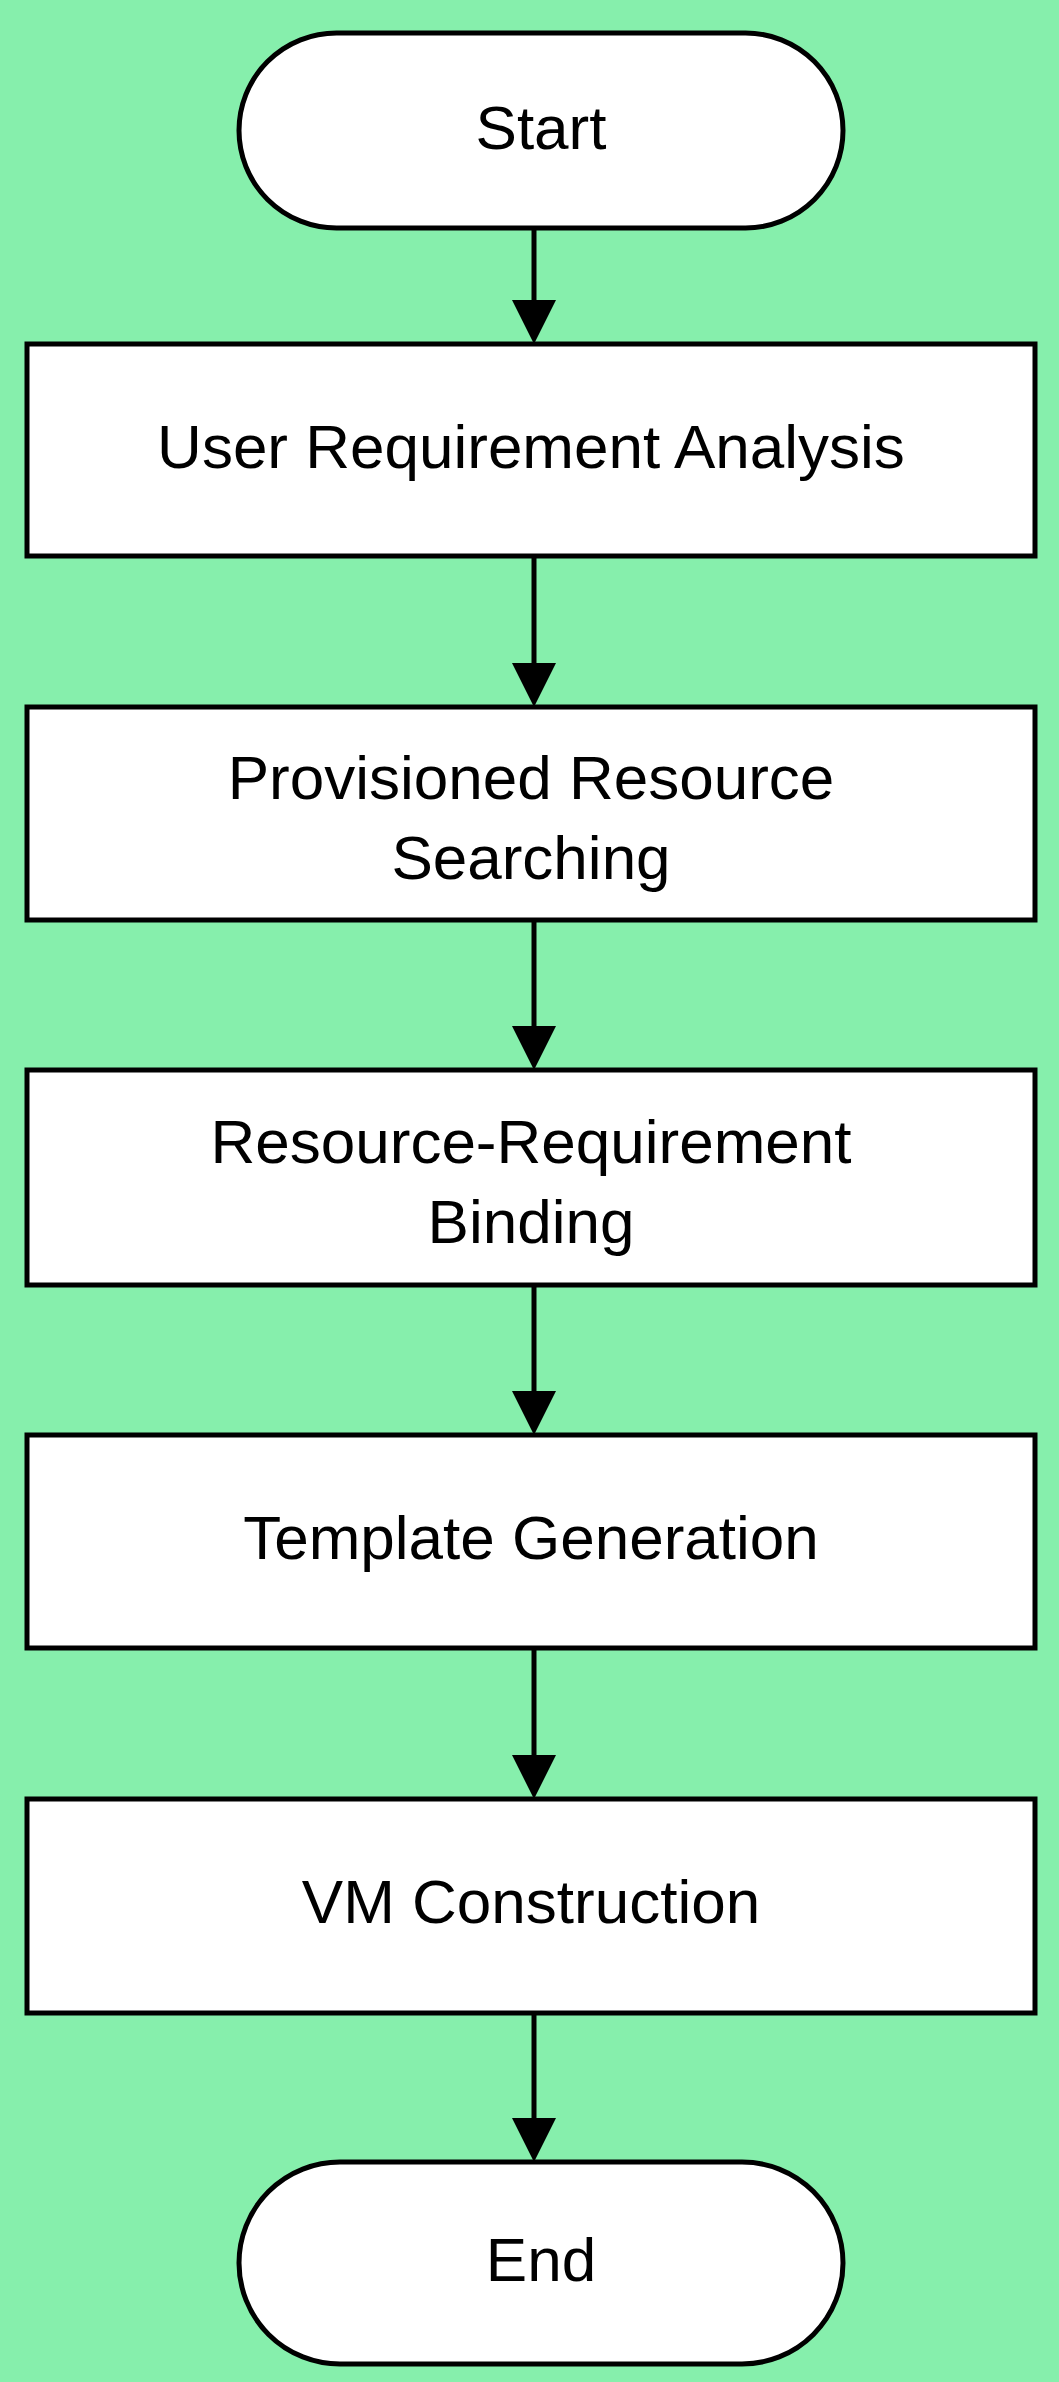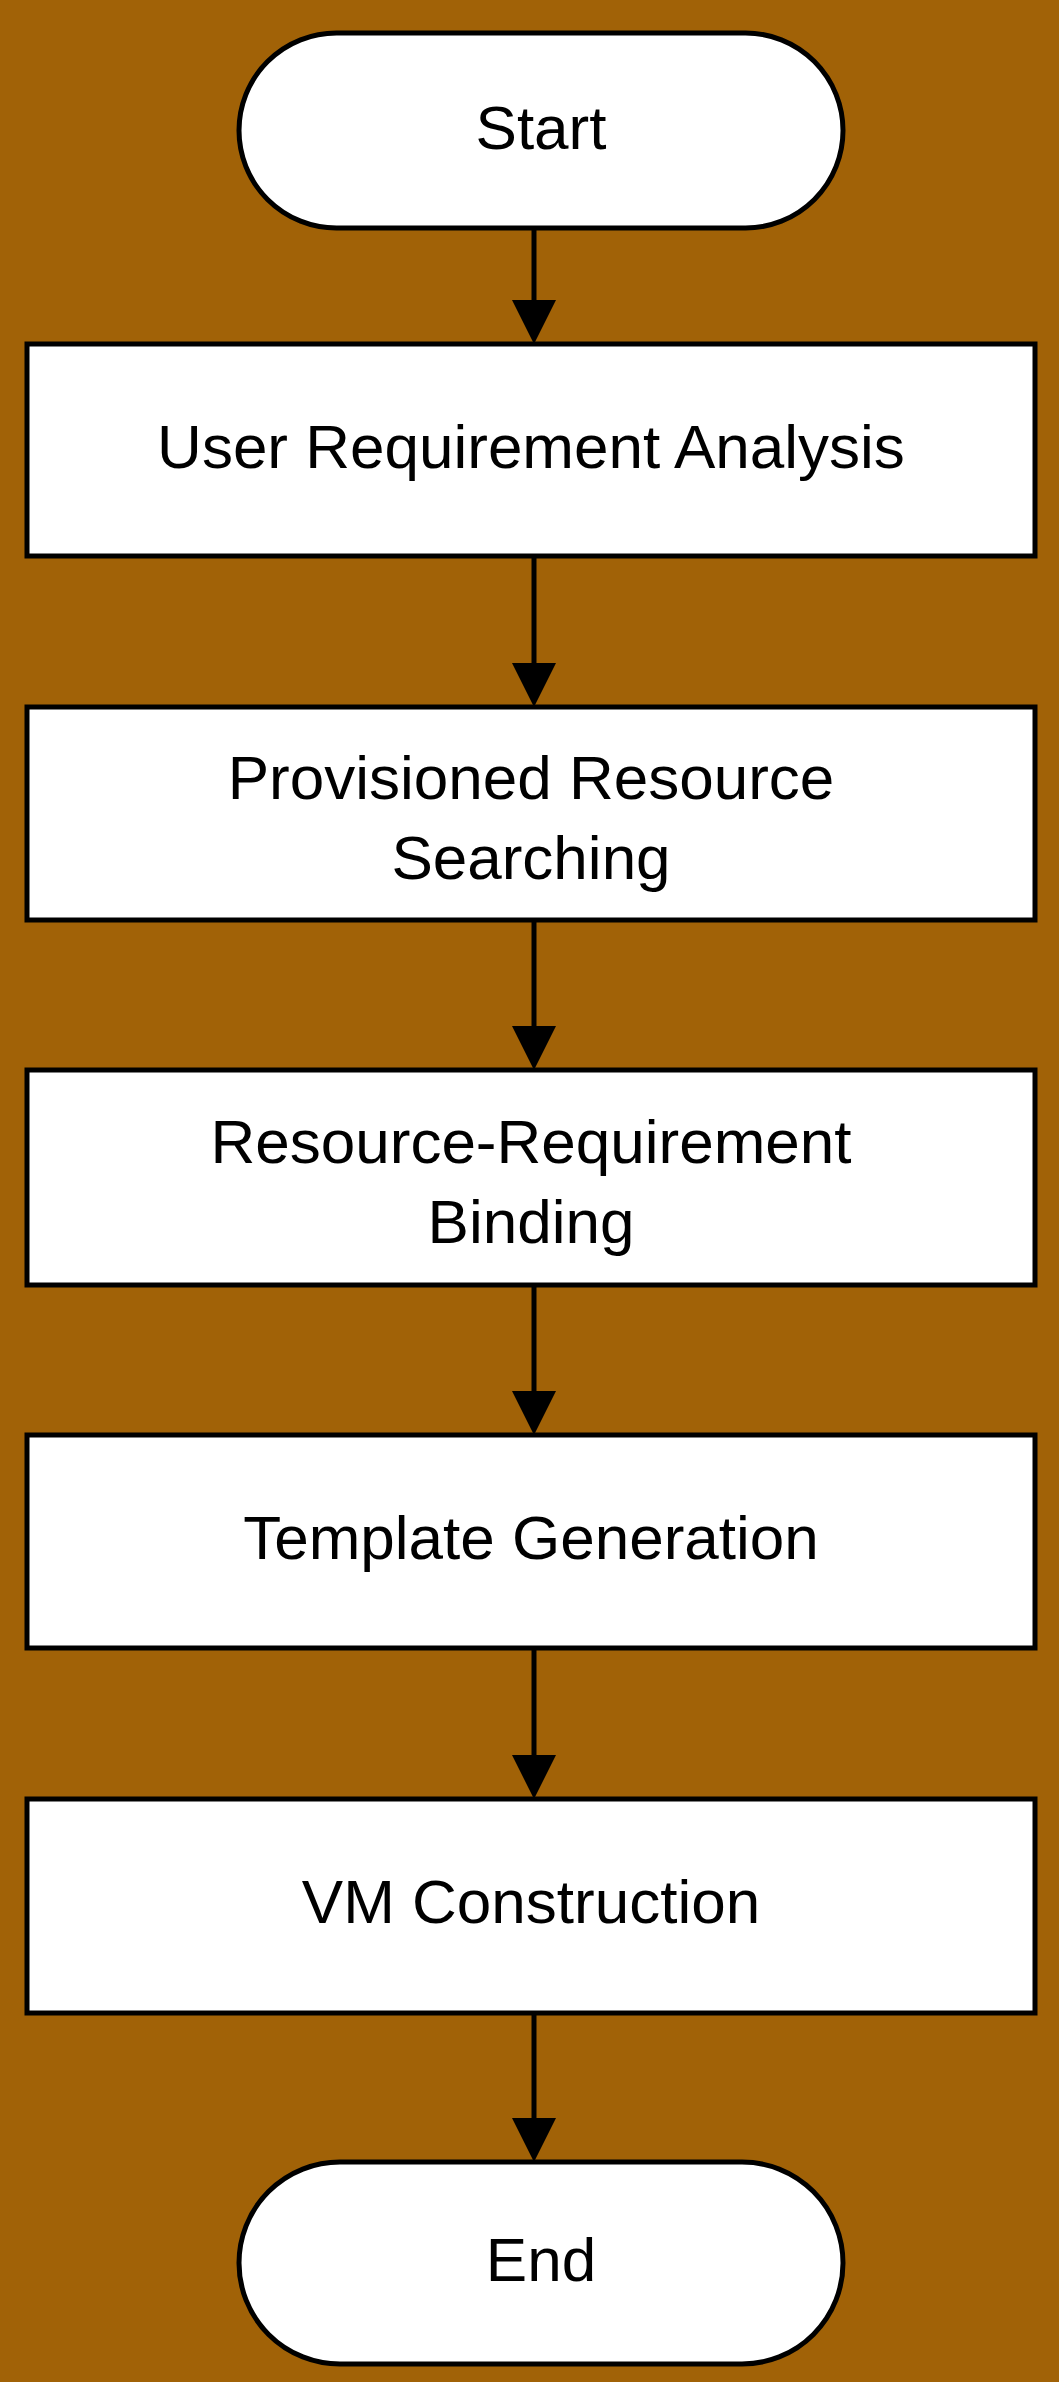--- a/index.html
+++ b/index.html
@@ -8,21 +8,21 @@
     padding: 0;
     background: #ffffff;
   }
   body {
     font-family: "Liberation Sans", "DejaVu Sans", sans-serif;
   }
   #flowchart-canvas {
     position: relative;
     width: 1059px;
     height: 2382px;
-    background: #a16207;
+    background: #86efac;
     overflow: hidden;
   }
   #flow-svg {
     position: absolute;
     top: 0;
     left: 0;
     width: 1059px;
     height: 2382px;
     display: block;
   }

